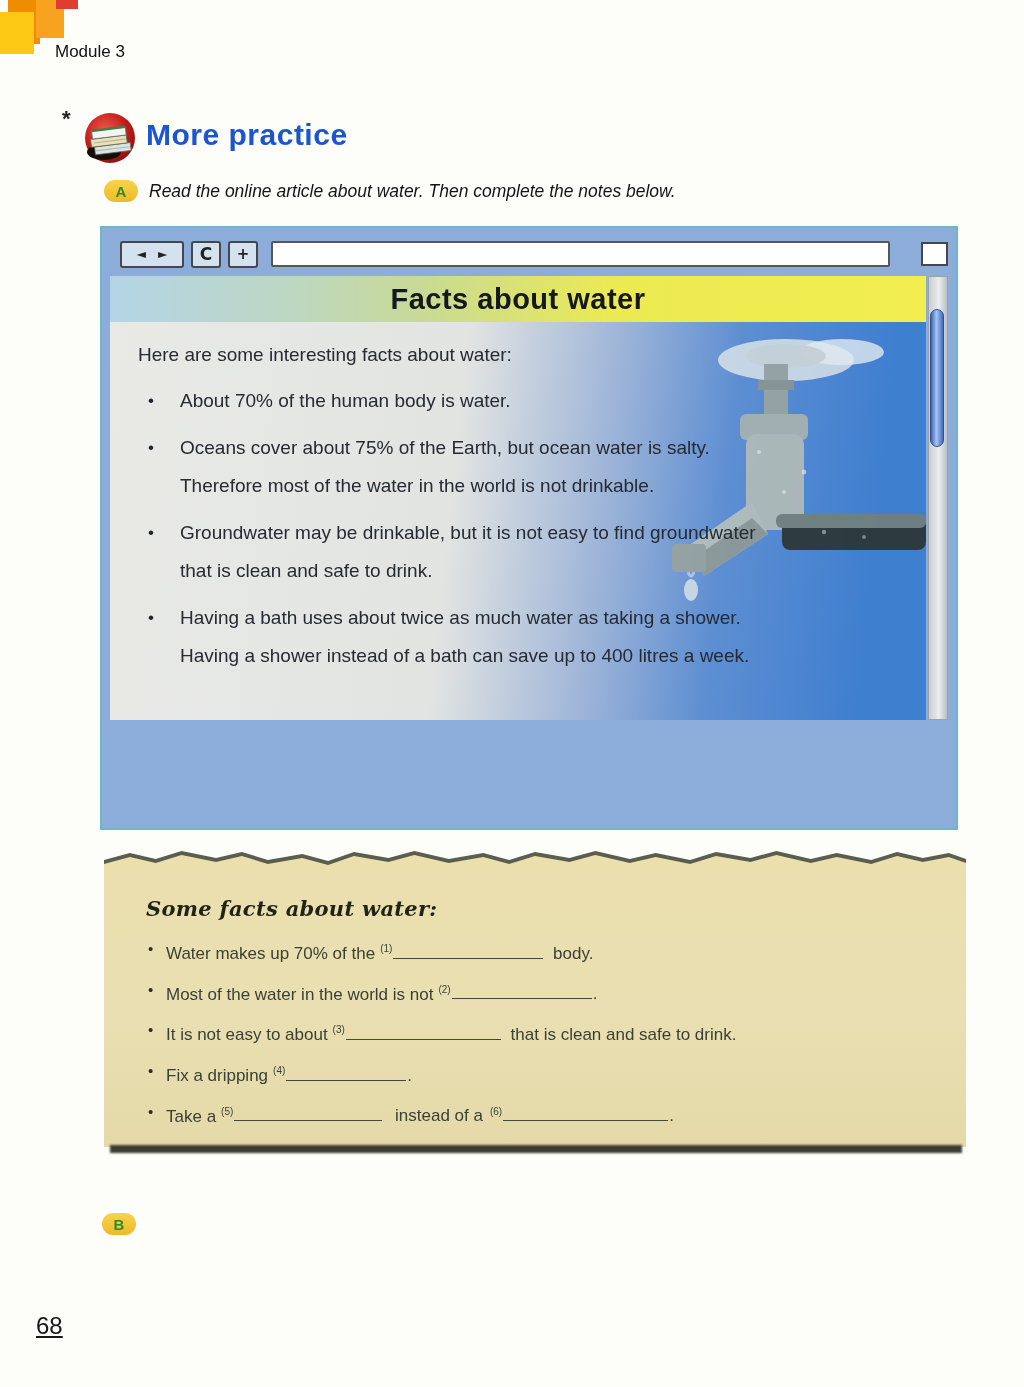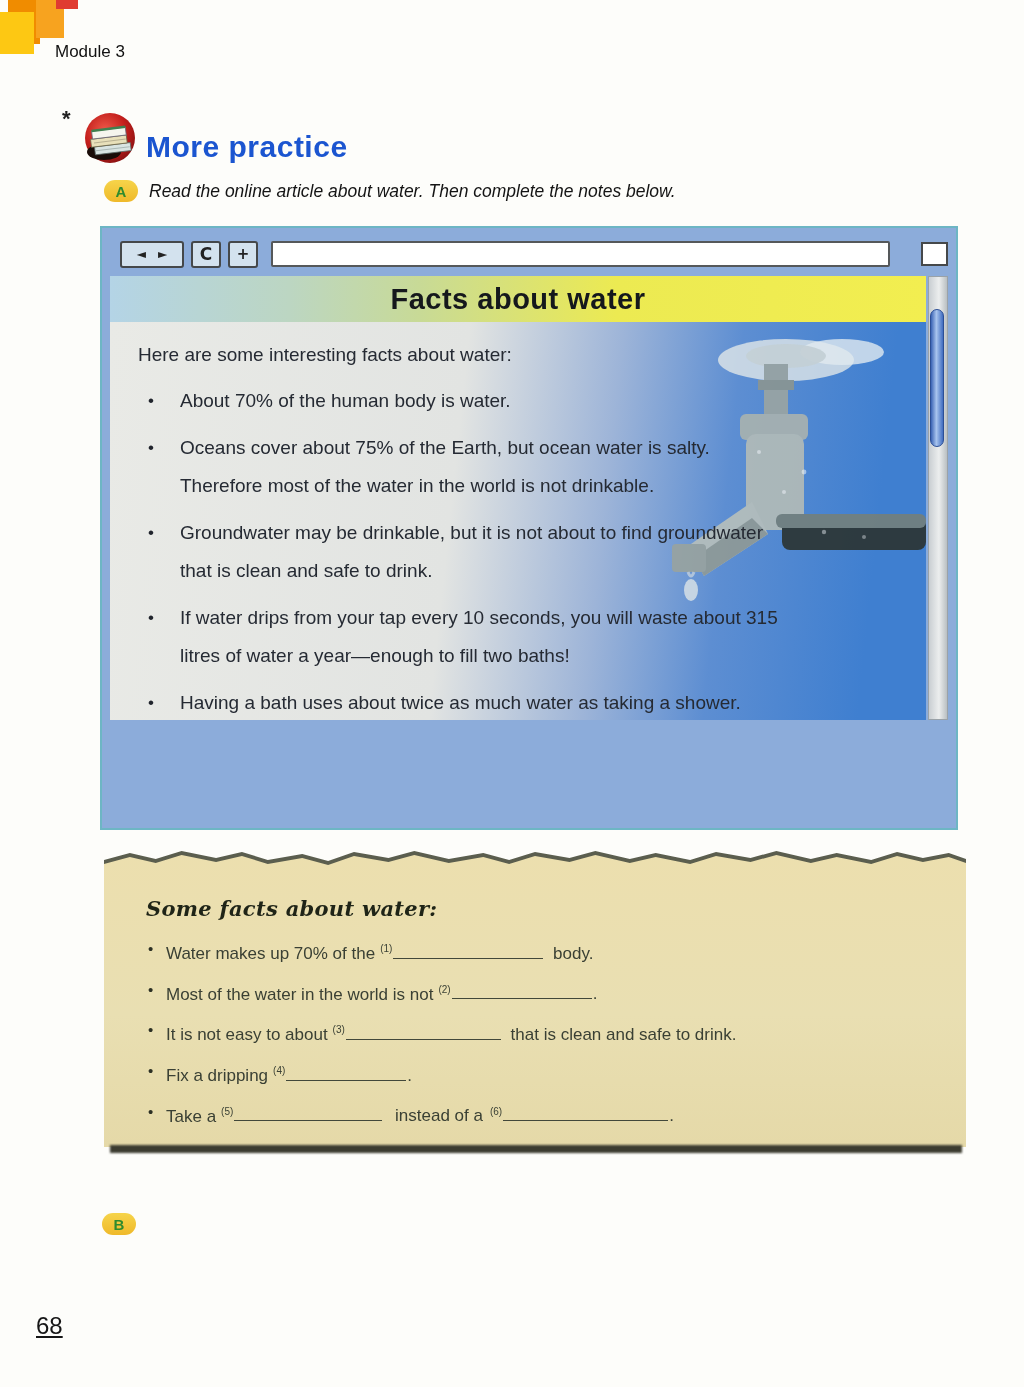--- a/index.html
+++ b/index.html
@@ -19,21 +19,21 @@
   .sq-orange2 { left:36px; top:0; width:28px; height:38px; background:#f7a31f; }
   .sq-yellow  { left:0; top:12px; width:34px; height:42px; background:#fdc813; }
   .sq-red     { left:56px; top:0; width:22px; height:9px; background:#e03c31; }
 
   .module-label { position:absolute; left:55px; top:42px; font-size:17px; color:#111; }
 
   
   .asterisk { position:absolute; left:62px; top:106px; font-size:22px; font-weight:bold; color:#222; }
   .books-icon { position:absolute; left:84px; top:112px; width:52px; height:52px; }
   .main-title {
-    position:absolute; left:146px; top:130px;
+    position:absolute; left:146px; top:118px;
     font-size:30px; font-weight:bold; color:#1b55d0;
     letter-spacing:0.5px;
   }
 
   
   .task-row { position:absolute; display:flex; align-items:center; gap:11px; }
   .task-a { left:104px; top:180px; }
   .task-b { left:102px; top:1213px; }
   .badge {
     display:inline-flex; align-items:center; justify-content:center;
@@ -214,22 +214,21 @@
             <circle cx="200" cy="215" r="2" fill="#ffffff" opacity="0.4"></circle>
             <circle cx="95" cy="130" r="2" fill="#ffffff" opacity="0.5"></circle>
           </g>
         </svg>
 
         <div class="web-text">
           <div class="intro-line">Here are some interesting facts about water:</div>
           <ul class="fact-list">
             <li>About 70% of the human body is water.</li>
             <li>Oceans cover about 75% of the Earth, but ocean water is salty. Therefore most of the water in the world is not drinkable.</li>
-            <li>Groundwater may be drinkable, but it is not about to find groundwater that is clean and safe to drink.</li>
-            <li>If water drips from your tap every 10 seconds, you will waste about 315 litres of water a year—enough to fill two baths!</li>
+            <li>Groundwater may be drinkable, but it is not easy to find groundwater that is clean and safe to drink.</li>
             <li>Having a bath uses about twice as much water as taking a shower. Having a shower instead of a bath can save up to 400 litres a week.</li>
           </ul>
         </div>
       </div>
     </div>
     <div class="scroll-track">
       <div class="scroll-thumb"></div>
     </div>
   </div>
 </div>

